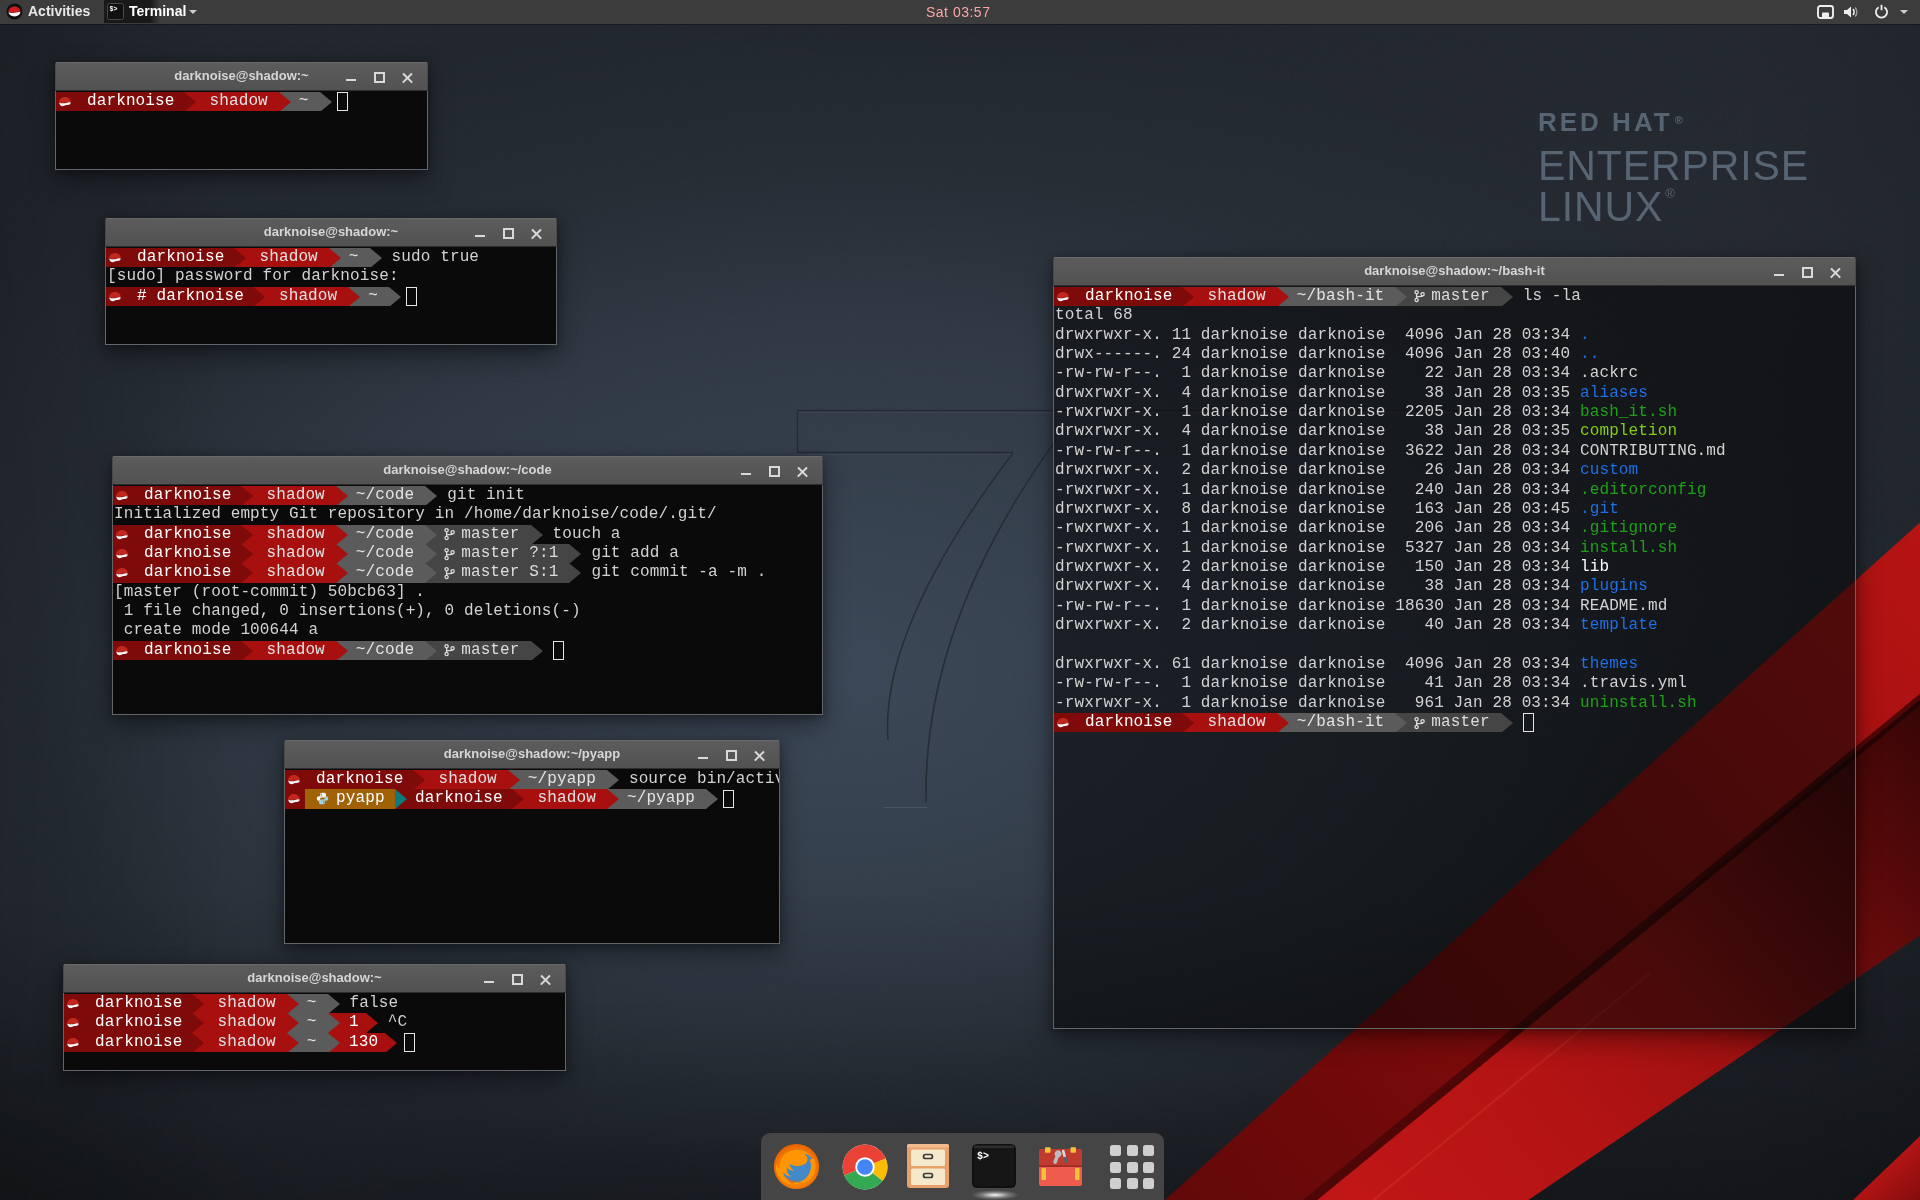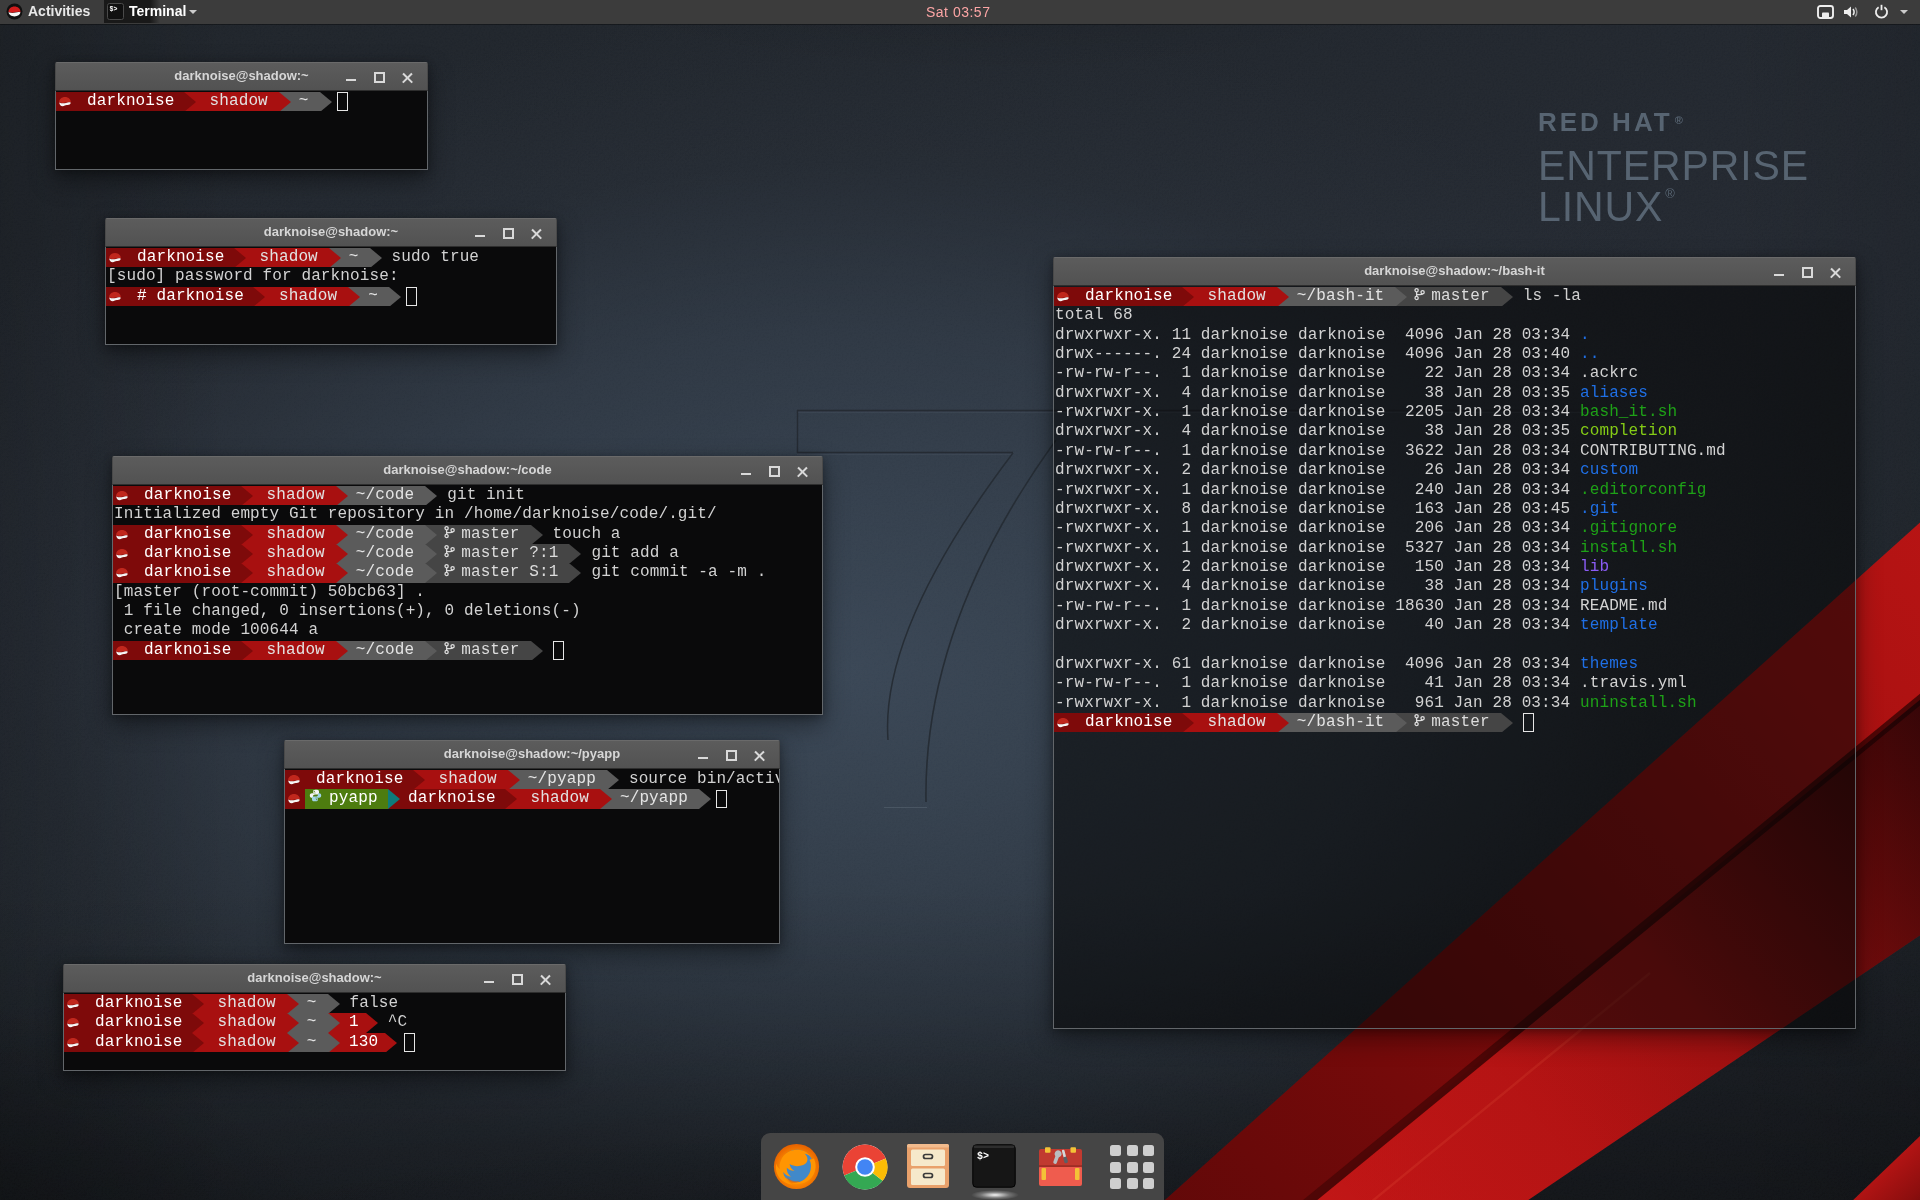--- a/index.html
+++ b/index.html
@@ -43,27 +43,27 @@
 .mx{right:42px;border:2px solid #d9d9d9;width:11px;height:11px}
 .cl{right:14px;width:12px;height:12px;top:9px}
 .cl i{position:absolute;left:-0.5px;top:4.8px;width:13px;height:2.4px;background:#d9d9d9;transform:rotate(45deg)}
 .cl .i2{transform:rotate(-45deg)}
 .body{position:relative;background:#0a0a0b;overflow:hidden;border:1px solid #62666a;border-top:none;box-sizing:content-box;
 font-family:"Liberation Mono",monospace;font-size:16px;letter-spacing:0.12px;color:#d2d2d2}
 .glass{background:rgba(5,5,6,0.56)}
 .row{position:absolute;display:flex;height:19.37px;line-height:19.37px;white-space:pre;overflow:hidden}
 .txt{padding-left:1px}
 .tr{width:0;height:0;border-style:solid;border-width:10px 0 10px 12px;flex:none;margin-bottom:-0.63px}
-.sg{display:flex;align-items:flex-start;flex:none}
+.sg{display:flex;align-items:center;flex:none}
 .u{background:#7e0a0a;color:#fff;padding-left:31px;padding-right:9px;position:relative}
 .u2{background:#7e0a0a;color:#fff;padding-left:8.5px;padding-right:9px}
 .hat{position:absolute;left:2px;top:4px}
 .u b,.u2 b{font-weight:normal}
 .vhat{background:#7e0a0a;width:20px;position:relative}
-.venv{background:#4d7c0f;color:#fff;padding-left:4px;padding-right:10px}
+.venv{background:#a16207;color:#fff;padding-left:11px;padding-right:10px}
 .venv .pyi{margin-right:7px}
 .venv b{font-weight:normal}
 .s2{background:#a81010;color:#e2e2e2;padding-left:14px;padding-right:11px}
 .s3{background:#5b5b5b;color:#e4e4e4;padding-left:8px;padding-right:11px}
 .g{background:#454545;color:#dcdcdc;padding-left:7px;padding-right:11px}
 .g .bri{margin-right:6px}
 .g u{text-decoration:none}
 .ex{background:#a81010;color:#fff;padding-left:9.5px;padding-right:7px}
 .cmd{margin-left:10px}
 .cur{width:11px;height:18.6px;box-sizing:border-box;border:1.5px solid #e6e6e6;margin-left:5px;margin-top:0.5px;flex:none}
@@ -315,21 +315,21 @@
       <div class="row txt" style="top:78.28px;left:0px">-rw-rw-r--.&nbsp;&nbsp;1&nbsp;darknoise&nbsp;darknoise&nbsp;&nbsp;&nbsp;&nbsp;22&nbsp;Jan&nbsp;28&nbsp;03:34&nbsp;.ackrc</div>
       <div class="row txt" style="top:97.65px;left:0px">drwxrwxr-x.&nbsp;&nbsp;4&nbsp;darknoise&nbsp;darknoise&nbsp;&nbsp;&nbsp;&nbsp;38&nbsp;Jan&nbsp;28&nbsp;03:35&nbsp;<span style="color:#1f6fe5">aliases</span></div>
       <div class="row txt" style="top:117.02px;left:0px">-rwxrwxr-x.&nbsp;&nbsp;1&nbsp;darknoise&nbsp;darknoise&nbsp;&nbsp;2205&nbsp;Jan&nbsp;28&nbsp;03:34&nbsp;<span style="color:#1ea117">bash_it.sh</span></div>
       <div class="row txt" style="top:136.39px;left:0px">drwxrwxr-x.&nbsp;&nbsp;4&nbsp;darknoise&nbsp;darknoise&nbsp;&nbsp;&nbsp;&nbsp;38&nbsp;Jan&nbsp;28&nbsp;03:35&nbsp;<span style="color:#84cc16">completion</span></div>
       <div class="row txt" style="top:155.76px;left:0px">-rw-rw-r--.&nbsp;&nbsp;1&nbsp;darknoise&nbsp;darknoise&nbsp;&nbsp;3622&nbsp;Jan&nbsp;28&nbsp;03:34&nbsp;CONTRIBUTING.md</div>
       <div class="row txt" style="top:175.13px;left:0px">drwxrwxr-x.&nbsp;&nbsp;2&nbsp;darknoise&nbsp;darknoise&nbsp;&nbsp;&nbsp;&nbsp;26&nbsp;Jan&nbsp;28&nbsp;03:34&nbsp;<span style="color:#1f6fe5">custom</span></div>
       <div class="row txt" style="top:194.50px;left:0px">-rwxrwxr-x.&nbsp;&nbsp;1&nbsp;darknoise&nbsp;darknoise&nbsp;&nbsp;&nbsp;240&nbsp;Jan&nbsp;28&nbsp;03:34&nbsp;<span style="color:#1ea117">.editorconfig</span></div>
       <div class="row txt" style="top:213.87px;left:0px">drwxrwxr-x.&nbsp;&nbsp;8&nbsp;darknoise&nbsp;darknoise&nbsp;&nbsp;&nbsp;163&nbsp;Jan&nbsp;28&nbsp;03:45&nbsp;<span style="color:#1f6fe5">.git</span></div>
       <div class="row txt" style="top:233.24px;left:0px">-rwxrwxr-x.&nbsp;&nbsp;1&nbsp;darknoise&nbsp;darknoise&nbsp;&nbsp;&nbsp;206&nbsp;Jan&nbsp;28&nbsp;03:34&nbsp;<span style="color:#1ea117">.gitignore</span></div>
       <div class="row txt" style="top:252.61px;left:0px">-rwxrwxr-x.&nbsp;&nbsp;1&nbsp;darknoise&nbsp;darknoise&nbsp;&nbsp;5327&nbsp;Jan&nbsp;28&nbsp;03:34&nbsp;<span style="color:#1ea117">install.sh</span></div>
-      <div class="row txt" style="top:271.98px;left:0px">drwxrwxr-x.&nbsp;&nbsp;2&nbsp;darknoise&nbsp;darknoise&nbsp;&nbsp;&nbsp;150&nbsp;Jan&nbsp;28&nbsp;03:34&nbsp;<span style="color:#8b5cf6">lib</span></div>
+      <div class="row txt" style="top:271.98px;left:0px">drwxrwxr-x.&nbsp;&nbsp;2&nbsp;darknoise&nbsp;darknoise&nbsp;&nbsp;&nbsp;150&nbsp;Jan&nbsp;28&nbsp;03:34&nbsp;<span style="color:#ffffff">lib</span></div>
       <div class="row txt" style="top:291.35px;left:0px">drwxrwxr-x.&nbsp;&nbsp;4&nbsp;darknoise&nbsp;darknoise&nbsp;&nbsp;&nbsp;&nbsp;38&nbsp;Jan&nbsp;28&nbsp;03:34&nbsp;<span style="color:#1f6fe5">plugins</span></div>
       <div class="row txt" style="top:310.72px;left:0px">-rw-rw-r--.&nbsp;&nbsp;1&nbsp;darknoise&nbsp;darknoise&nbsp;18630&nbsp;Jan&nbsp;28&nbsp;03:34&nbsp;README.md</div>
       <div class="row txt" style="top:330.09px;left:0px">drwxrwxr-x.&nbsp;&nbsp;2&nbsp;darknoise&nbsp;darknoise&nbsp;&nbsp;&nbsp;&nbsp;40&nbsp;Jan&nbsp;28&nbsp;03:34&nbsp;<span style="color:#1f6fe5">template</span></div>
       <div class="row txt" style="top:368.83px;left:0px">drwxrwxr-x.&nbsp;61&nbsp;darknoise&nbsp;darknoise&nbsp;&nbsp;4096&nbsp;Jan&nbsp;28&nbsp;03:34&nbsp;<span style="color:#1f6fe5">themes</span></div>
       <div class="row txt" style="top:388.20px;left:0px">-rw-rw-r--.&nbsp;&nbsp;1&nbsp;darknoise&nbsp;darknoise&nbsp;&nbsp;&nbsp;&nbsp;41&nbsp;Jan&nbsp;28&nbsp;03:34&nbsp;.travis.yml</div>
       <div class="row txt" style="top:407.57px;left:0px">-rwxrwxr-x.&nbsp;&nbsp;1&nbsp;darknoise&nbsp;darknoise&nbsp;&nbsp;&nbsp;961&nbsp;Jan&nbsp;28&nbsp;03:34&nbsp;<span style="color:#1ea117">uninstall.sh</span></div>
       <div class="row" style="top:426.94px;left:0px"><span class="sg u"><svg class="hat" width="14" height="11" viewBox="0 0 14 11">
             <path d="M1.2 6.0 C1.2 3.2 3.7 1.0 7 1.0 C10.3 1.0 12.8 3.2 12.8 6.0 L12.8 6.5 C10.9 5.7 9.4 6.2 7.7 6.6 C5.5 7.1 3.3 7.1 1.2 6.2 Z" fill="#c0271d"></path>
             <path d="M1.2 6.4 C3.5 7.5 5.9 7.4 8.0 6.9 C9.8 6.5 11.2 6.0 12.8 6.8 C12.4 8.3 10.9 9.2 9.3 9.0 C7.1 8.8 6.7 10.2 4.6 10.2 C2.8 10.2 1.4 8.6 1.2 6.4 Z" fill="#f5f5f5"></path>
           </svg><b>darknoise</b></span><i class="tr" style="border-color:transparent transparent transparent #7e0a0a;background:#a81010;"></i><span class="sg s2">shadow</span><i class="tr" style="border-color:transparent transparent transparent #a81010;background:#5b5b5b;"></i><span class="sg s3">~/bash-it</span><i class="tr" style="border-color:transparent transparent transparent #5b5b5b;background:#454545;"></i><span class="sg g"><svg class="bri" width="11" height="14" viewBox="0 0 11 14">

